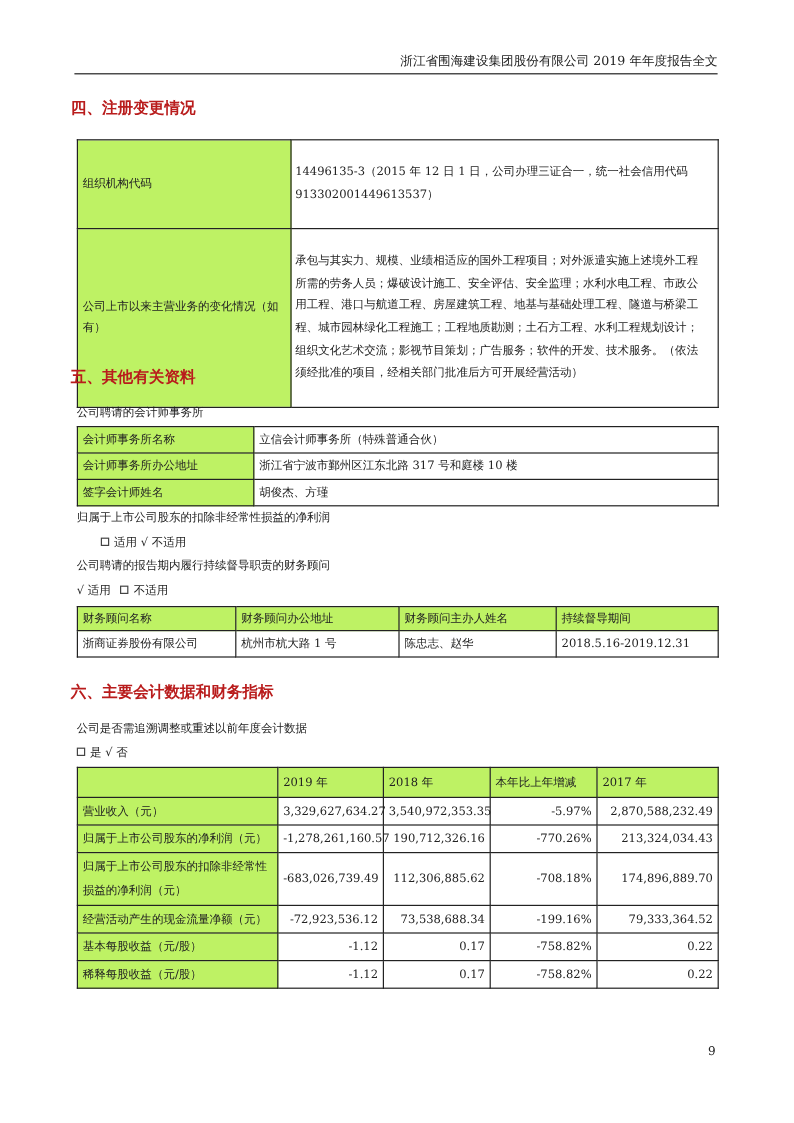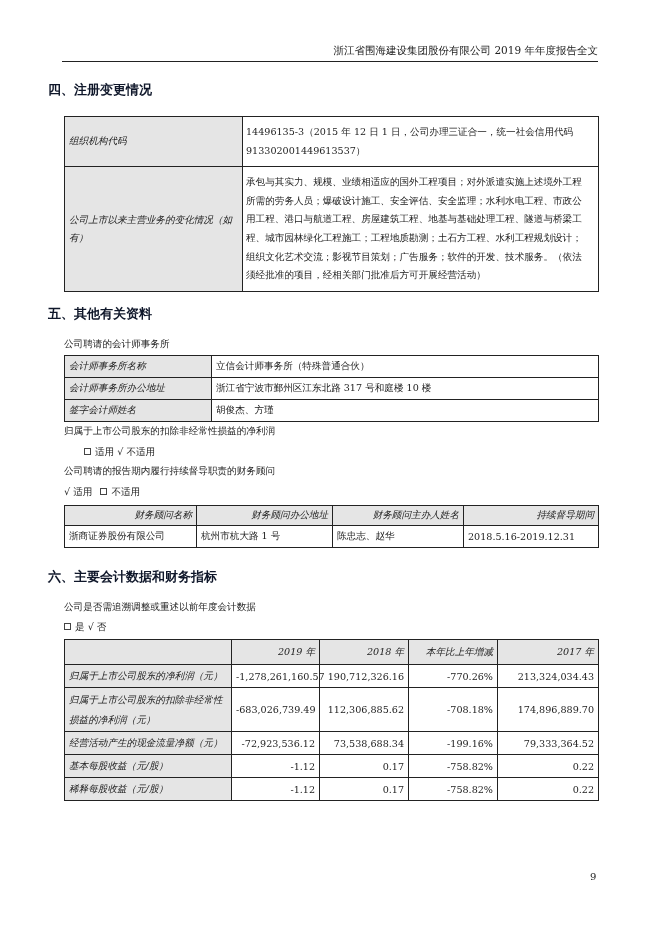--- a/index.html
+++ b/index.html
@@ -11,40 +11,40 @@
   }
   .running-header {
     position: absolute; left: 62px; right: 64px; top: 44px;
     text-align: right; font-size: 10.5px; color: #222;
   }
   .header-rule {
     position: absolute; left: 62px; width: 536px; top: 61px;
     border-top: 1px solid #222;
   }
   .section-title {
-    position: absolute; left: 48px;
+    position: absolute; left: 59px;
     font-family: "DejaVu Sans", "Liberation Sans", sans-serif;
-    font-weight: bold; font-size: 13px; color: #0f172a;
+    font-weight: bold; font-size: 13px; color: #b91c1c;
   }
   .para {
     position: absolute; left: 64px; font-size: 9.6px; color: #222; white-space: nowrap;
   }
   table {
     position: absolute; left: 64px; width: 534px;
     border-collapse: collapse; table-layout: fixed;
     font-size: 9.6px; color: #222;
   }
   td, th {
     border: 1px solid #222; padding: 0 4px; vertical-align: middle;
     font-weight: normal;
   }
-  .label { background: #e5e5e5; font-style: italic; }
+  .label { background: #bef264; }
   .num { text-align: right; }
-  .center { text-align: right; margin-left: 23px; }
-  .val-multi { line-height: 18.6px; padding: 6px 3px; text-align: justify; margin-left: 31px; }
+  .center { text-align: left; margin-left: 23px; }
+  .val-multi { line-height: 18.6px; padding: 18px 3px; text-align: justify; margin-left: 31px; }
   .page-number {
     position: absolute; left: 590px; top: 871px; font-size: 10px;
   }
   .check-box {
     display: inline-block; width: 5px; height: 5px; border: 1px solid #444;
     vertical-align: middle; margin-right: 4px; position: relative; top: -1px;
   }
   .check-mark { margin-right: 3px; }
 </style>
 </head>
@@ -157,20 +157,27 @@
     </colgroup>
   <tbody>
       <tr style="height:25px;">
     <th class="label"></th>
     <th class="label center">2019 年</th>
     <th class="label center">2018 年</th>
     <th class="label center">本年比上年增减</th>
     <th class="label center">2017 年</th>
   </tr>
   <tr style="height:23px;">
+    <td class="label">营业收入（元）</td>
+    <td class="num">3,329,627,634.27</td>
+    <td class="num">3,540,972,353.35</td>
+    <td class="num">-5.97%</td>
+    <td class="num">2,870,588,232.49</td>
+  </tr>
+  <tr style="height:23px;">
     <td class="label" style="white-space:nowrap;">归属于上市公司股东的净利润（元）</td>
     <td class="num">-1,278,261,160.57</td>
     <td class="num">190,712,326.16</td>
     <td class="num">-770.26%</td>
     <td class="num">213,324,034.43</td>
   </tr>
   <tr style="height:44px;">
     <td class="label" style="line-height:20px;">归属于上市公司股东的扣除非经常性损益的净利润（元）</td>
     <td class="num">-683,026,739.49</td>
     <td class="num">112,306,885.62</td>

